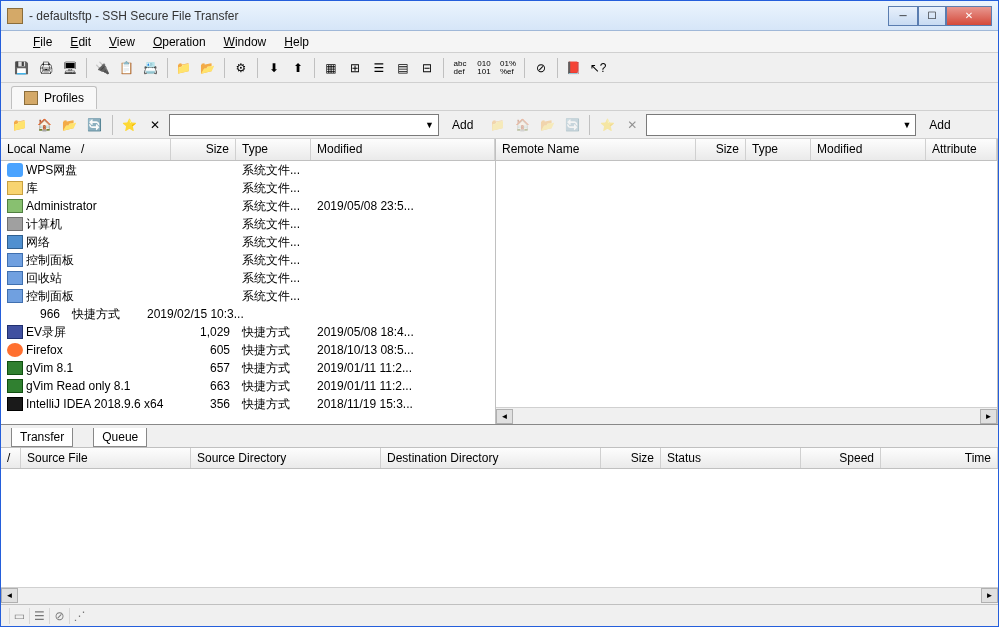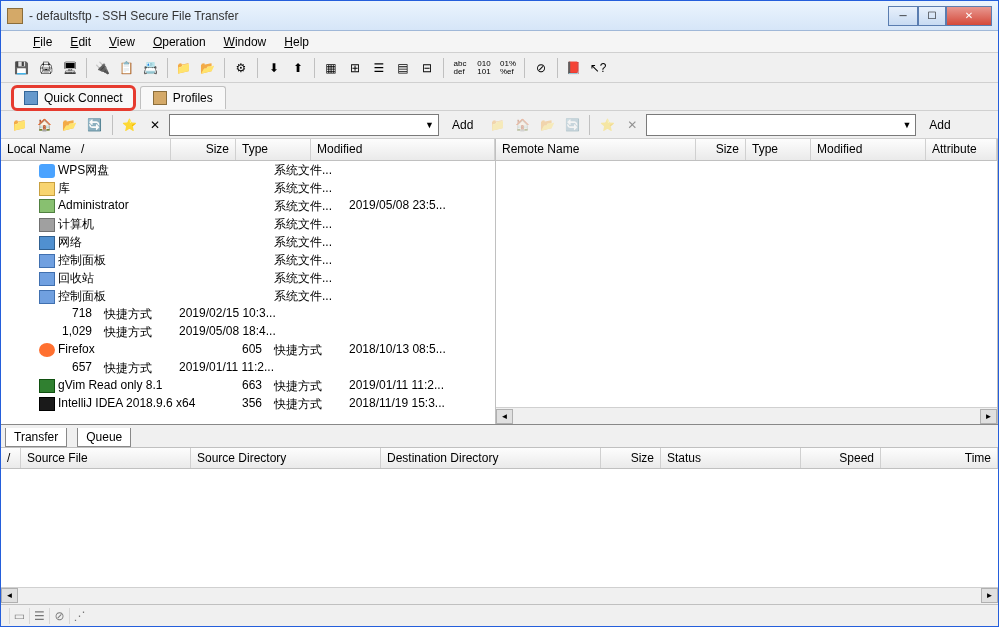--- a/index.html
+++ b/index.html
@@ -33,39 +33,39 @@
 .pane { display: flex; flex-direction: column; border-right: 1px solid #c0c0c0; overflow: hidden; }
 .pane.local { width: 495px; }
 .pane.remote { flex: 1; }
 .headers { height: 22px; display: flex; background: linear-gradient(to bottom, #fdfdfd, #eaeaea); border-bottom: 1px solid #c0c0c0; }
 .hdr { padding: 3px 6px; border-right: 1px solid #d0d0d0; text-align: left; cursor: pointer; overflow: hidden; white-space: nowrap; }
 .hdr.right { text-align: right; }
 .filelist { flex: 1; overflow-y: auto; background: #fff; }
 .filelist::-webkit-scrollbar { width: 17px; }
 .filelist::-webkit-scrollbar-track { background: #f0f0f0; border-left: 1px solid #d0d0d0; }
 .filelist::-webkit-scrollbar-thumb { background: #c8c8c8; border: 1px solid #a0a0a0; }
-.row { height: 18px; display: flex; cursor: pointer; margin-left: 32px; }
+.row { height: 18px; display: flex; align-items: center; cursor: pointer; }
 .cell { padding: 1px 6px; overflow: hidden; white-space: nowrap; text-overflow: ellipsis; }
 .cell.right { text-align: right; }
 .file-icon { width: 16px; height: 14px; margin-right: 3px; display: inline-block; vertical-align: middle; }
 .icon-cloud { background: #4aa3ff; border-radius: 3px; }
 .icon-folder { background: #f8d470; border: 1px solid #c8a040; }
 .icon-user { background: #88c070; border: 1px solid #508040; }
 .icon-computer { background: #a0a0a0; border: 1px solid #707070; }
 .icon-network { background: #5090d0; border: 1px solid #306090; }
 .icon-panel { background: #70a0e0; border: 1px solid #4070b0; }
 .icon-app { background: #4050a0; border: 1px solid #203070; }
 .icon-firefox { background: #ff7030; border-radius: 50%; }
 .icon-vim { background: #308030; border: 1px solid #105010; }
 .icon-idea { background: #1a1a1a; border: 1px solid #000; }
 .remote-hscroll { height: 17px; background: #f0f0f0; border-top: 1px solid #d0d0d0; display: flex; align-items: center; }
 .hscroll-arrow { width: 17px; height: 15px; background: #e0e0e0; border: 1px solid #b0b0b0; display: flex; align-items: center; justify-content: center; font-size: 8px; cursor: pointer; }
 .hscroll-track { flex: 1; height: 15px; background: #f0f0f0; }
 .bottom-section { height: 180px; border-top: 1px solid #888; display: flex; flex-direction: column; background: #fff; }
-.bottom-tabs { height: 22px; display: flex; align-items: flex-end; padding: 0 4px; gap: 10px; background: #f0f0f0; }
+.bottom-tabs { height: 22px; display: flex; align-items: flex-end; padding: 0 10px; gap: 20px; background: #f0f0f0; }
 .btab { padding: 2px 8px; border: 1px solid #888; border-top: none; cursor: pointer; background: #fff; }
 .btab.active { font-weight: normal; }
 .transfer-headers { height: 22px; display: flex; background: linear-gradient(to bottom, #fdfdfd, #eaeaea); border-bottom: 1px solid #c0c0c0; border-top: 1px solid #c0c0c0; }
 .transfer-body { flex: 1; background: #fff; }
 .bot-hscroll { height: 17px; background: #f0f0f0; border-top: 1px solid #d0d0d0; display: flex; }
 .statusbar { height: 22px; background: #f0f0f0; border-top: 1px solid #c0c0c0; display: flex; align-items: center; padding: 0 8px; }
 .status-cell { padding: 2px 8px; border-right: 1px solid #c0c0c0; height: 100%; display: flex; align-items: center; }
 .status-cell.main { flex: 1; }
 .status-icon { width: 20px; height: 16px; border-left: 1px solid #c0c0c0; display: flex; align-items: center; justify-content: center; opacity: 0.5; }
 </style>
@@ -120,24 +120,20 @@
     <div class="tb-btn" style="font-size:8px;line-height:8px;">010<br>101</div>
     <div class="tb-btn" style="font-size:8px;line-height:8px;">01%<br>%ef</div>
     <div class="tb-sep"></div>
     <div class="tb-btn">⊘</div>
     <div class="tb-sep"></div>
     <div class="tb-btn">📕</div>
     <div class="tb-btn">↖?</div>
   </div>
 
   <div class="tab-row">
-    <div class="tab-btn highlight">
-      <span class="tab-icon blue"></span>
-      <span>Quick Connect</span>
-    </div>
     <div class="tab-btn">
       <span class="tab-icon"></span>
       <span>Profiles</span>
     </div>
   </div>
 
   <div class="nav-row">
     <div class="nav-btn">📁</div>
     <div class="nav-btn">🏠</div>
     <div class="nav-btn">📂</div>
@@ -216,36 +212,38 @@
             <div class="cell" style="width:75px">系统文件...</div>
             <div class="cell" style="flex:1"></div>
           </div>
           <div class="row">
             <div class="cell" style="width:170px"><span class="file-icon icon-panel"></span><span>控制面板</span></div>
             <div class="cell right" style="width:65px"></div>
             <div class="cell" style="width:75px">系统文件...</div>
             <div class="cell" style="flex:1"></div>
           </div>
           <div class="row">
-            <div class="cell right" style="width:65px">718</div>
+            <div class="cell right" style="width:65px">966</div>
             <div class="cell" style="width:75px">快捷方式</div>
             <div class="cell" style="flex:1">2019/02/15 10:3...</div>
           </div>
           <div class="row">
+            <div class="cell" style="width:170px"><span class="file-icon icon-app"></span><span>EV录屏</span></div>
             <div class="cell right" style="width:65px">1,029</div>
             <div class="cell" style="width:75px">快捷方式</div>
             <div class="cell" style="flex:1">2019/05/08 18:4...</div>
           </div>
           <div class="row">
             <div class="cell" style="width:170px"><span class="file-icon icon-firefox"></span><span>Firefox</span></div>
             <div class="cell right" style="width:65px">605</div>
             <div class="cell" style="width:75px">快捷方式</div>
             <div class="cell" style="flex:1">2018/10/13 08:5...</div>
           </div>
           <div class="row">
+            <div class="cell" style="width:170px"><span class="file-icon icon-vim"></span><span>gVim 8.1</span></div>
             <div class="cell right" style="width:65px">657</div>
             <div class="cell" style="width:75px">快捷方式</div>
             <div class="cell" style="flex:1">2019/01/11 11:2...</div>
           </div>
           <div class="row">
             <div class="cell" style="width:170px"><span class="file-icon icon-vim"></span><span>gVim Read only 8.1</span></div>
             <div class="cell right" style="width:65px">663</div>
             <div class="cell" style="width:75px">快捷方式</div>
             <div class="cell" style="flex:1">2019/01/11 11:2...</div>
           </div>

